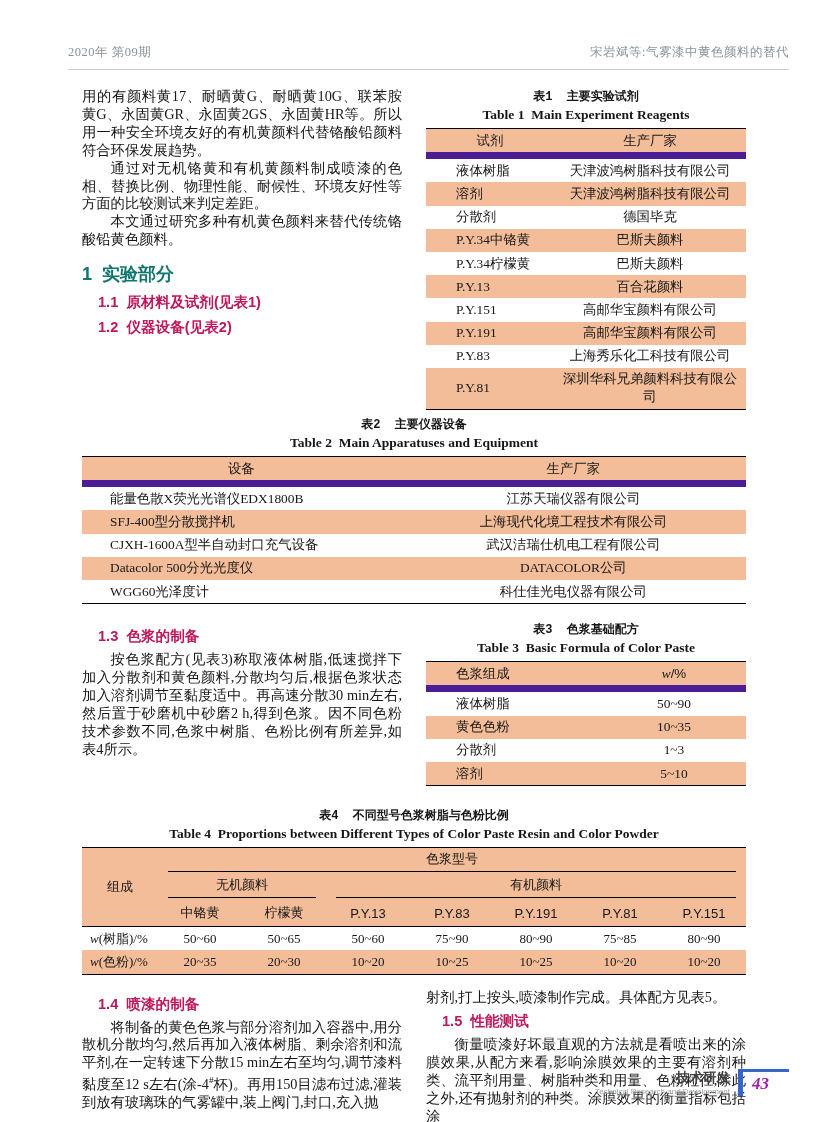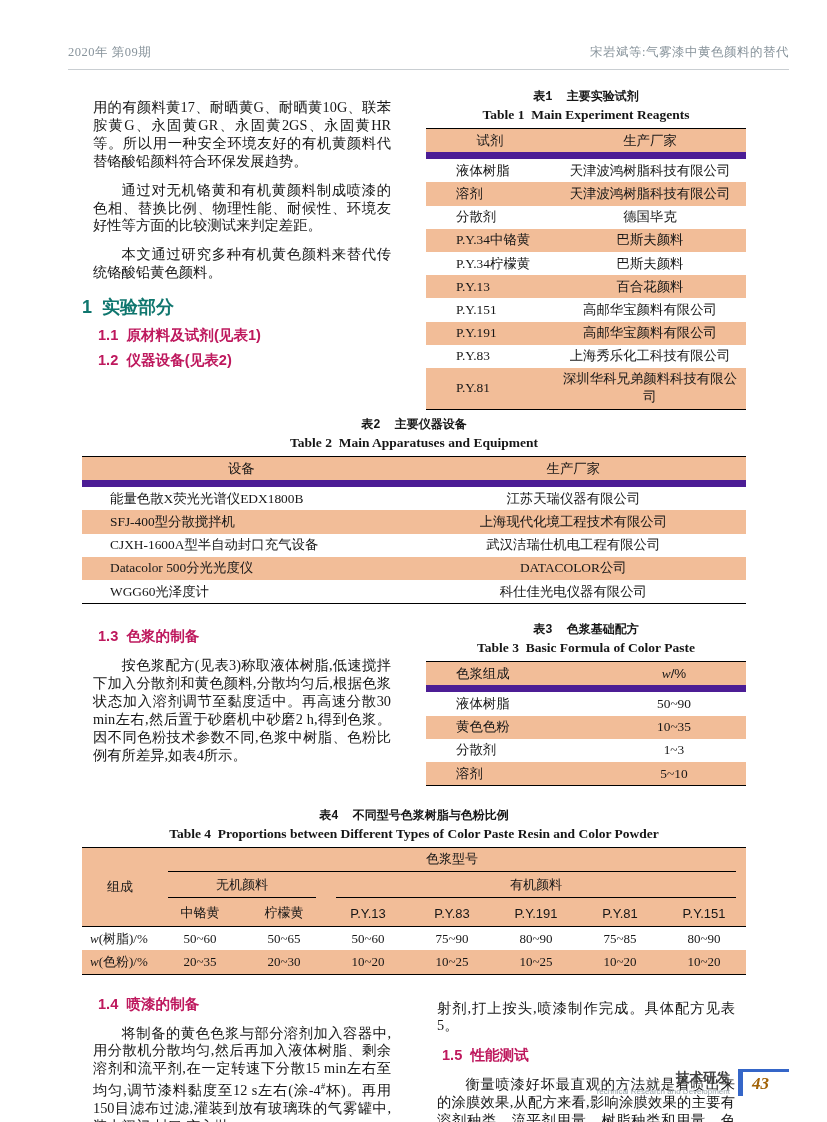--- a/index.html
+++ b/index.html
@@ -13,21 +13,21 @@
   .page-header {
     position:absolute; top:44px; left:68px; width:721px;
     display:flex; justify-content:space-between; align-items:flex-end;
     font-size:12.5px; color:#87939b; letter-spacing:.5px;
     border-bottom:1px solid #c9ced2; padding-bottom:8px;
   }
   
   .content { position:absolute; top:88px; left:82px; width:664px; }
   .cols { display:flex; gap:24px; }
   .col  { width:320px; }
-  p.body { margin:11px; font-size:14.3px; line-height:17.9px; text-align:justify; }
+  p.body { margin:0; font-size:14.3px; line-height:17.9px; text-align:justify; }
   p.indent { text-indent:2em; }
   sup { font-size:9px; }
   .h-main {
     margin:13px 0 7px; color:#0f766e; font-size:18px; font-weight:bold;
     font-family:"Liberation Sans","DejaVu Sans",sans-serif;
   }
   .h-sub {
     margin:6px 16px 5px; color:#be185d; font-size:14.6px; font-weight:bold;
     font-family:"Liberation Sans","DejaVu Sans",sans-serif;
   }
@@ -73,21 +73,21 @@
   }
   .footer-meta { text-align:right; font-family:"Liberation Sans","DejaVu Sans",sans-serif; }
   .footer-zh { font-size:13.5px; font-weight:bold; color:#404040; line-height:14px; }
   .footer-en { font-size:8px; color:#99a4ab; margin-top:2px; }
   .footer-badge {
     margin-left:8px; border-top:3px solid #3566c8; border-left:5px solid #3566c8;
     padding:2px 20px 2px 9px;
   }
   .footer-page {
     font-family:"Liberation Serif","DejaVu Serif",serif;
-    font-style:italic; font-weight:bold; font-size:17px; color:#a16207;
+    font-style:italic; font-weight:bold; font-size:17px; color:#a21caf;
   }
 </style>
 </head>
 <body>
 
 <div class="page">
 
   <div class="page-header">
     <span>2020年  第09期</span>
     <span>宋岩斌等:气雾漆中黄色颜料的替代</span>

